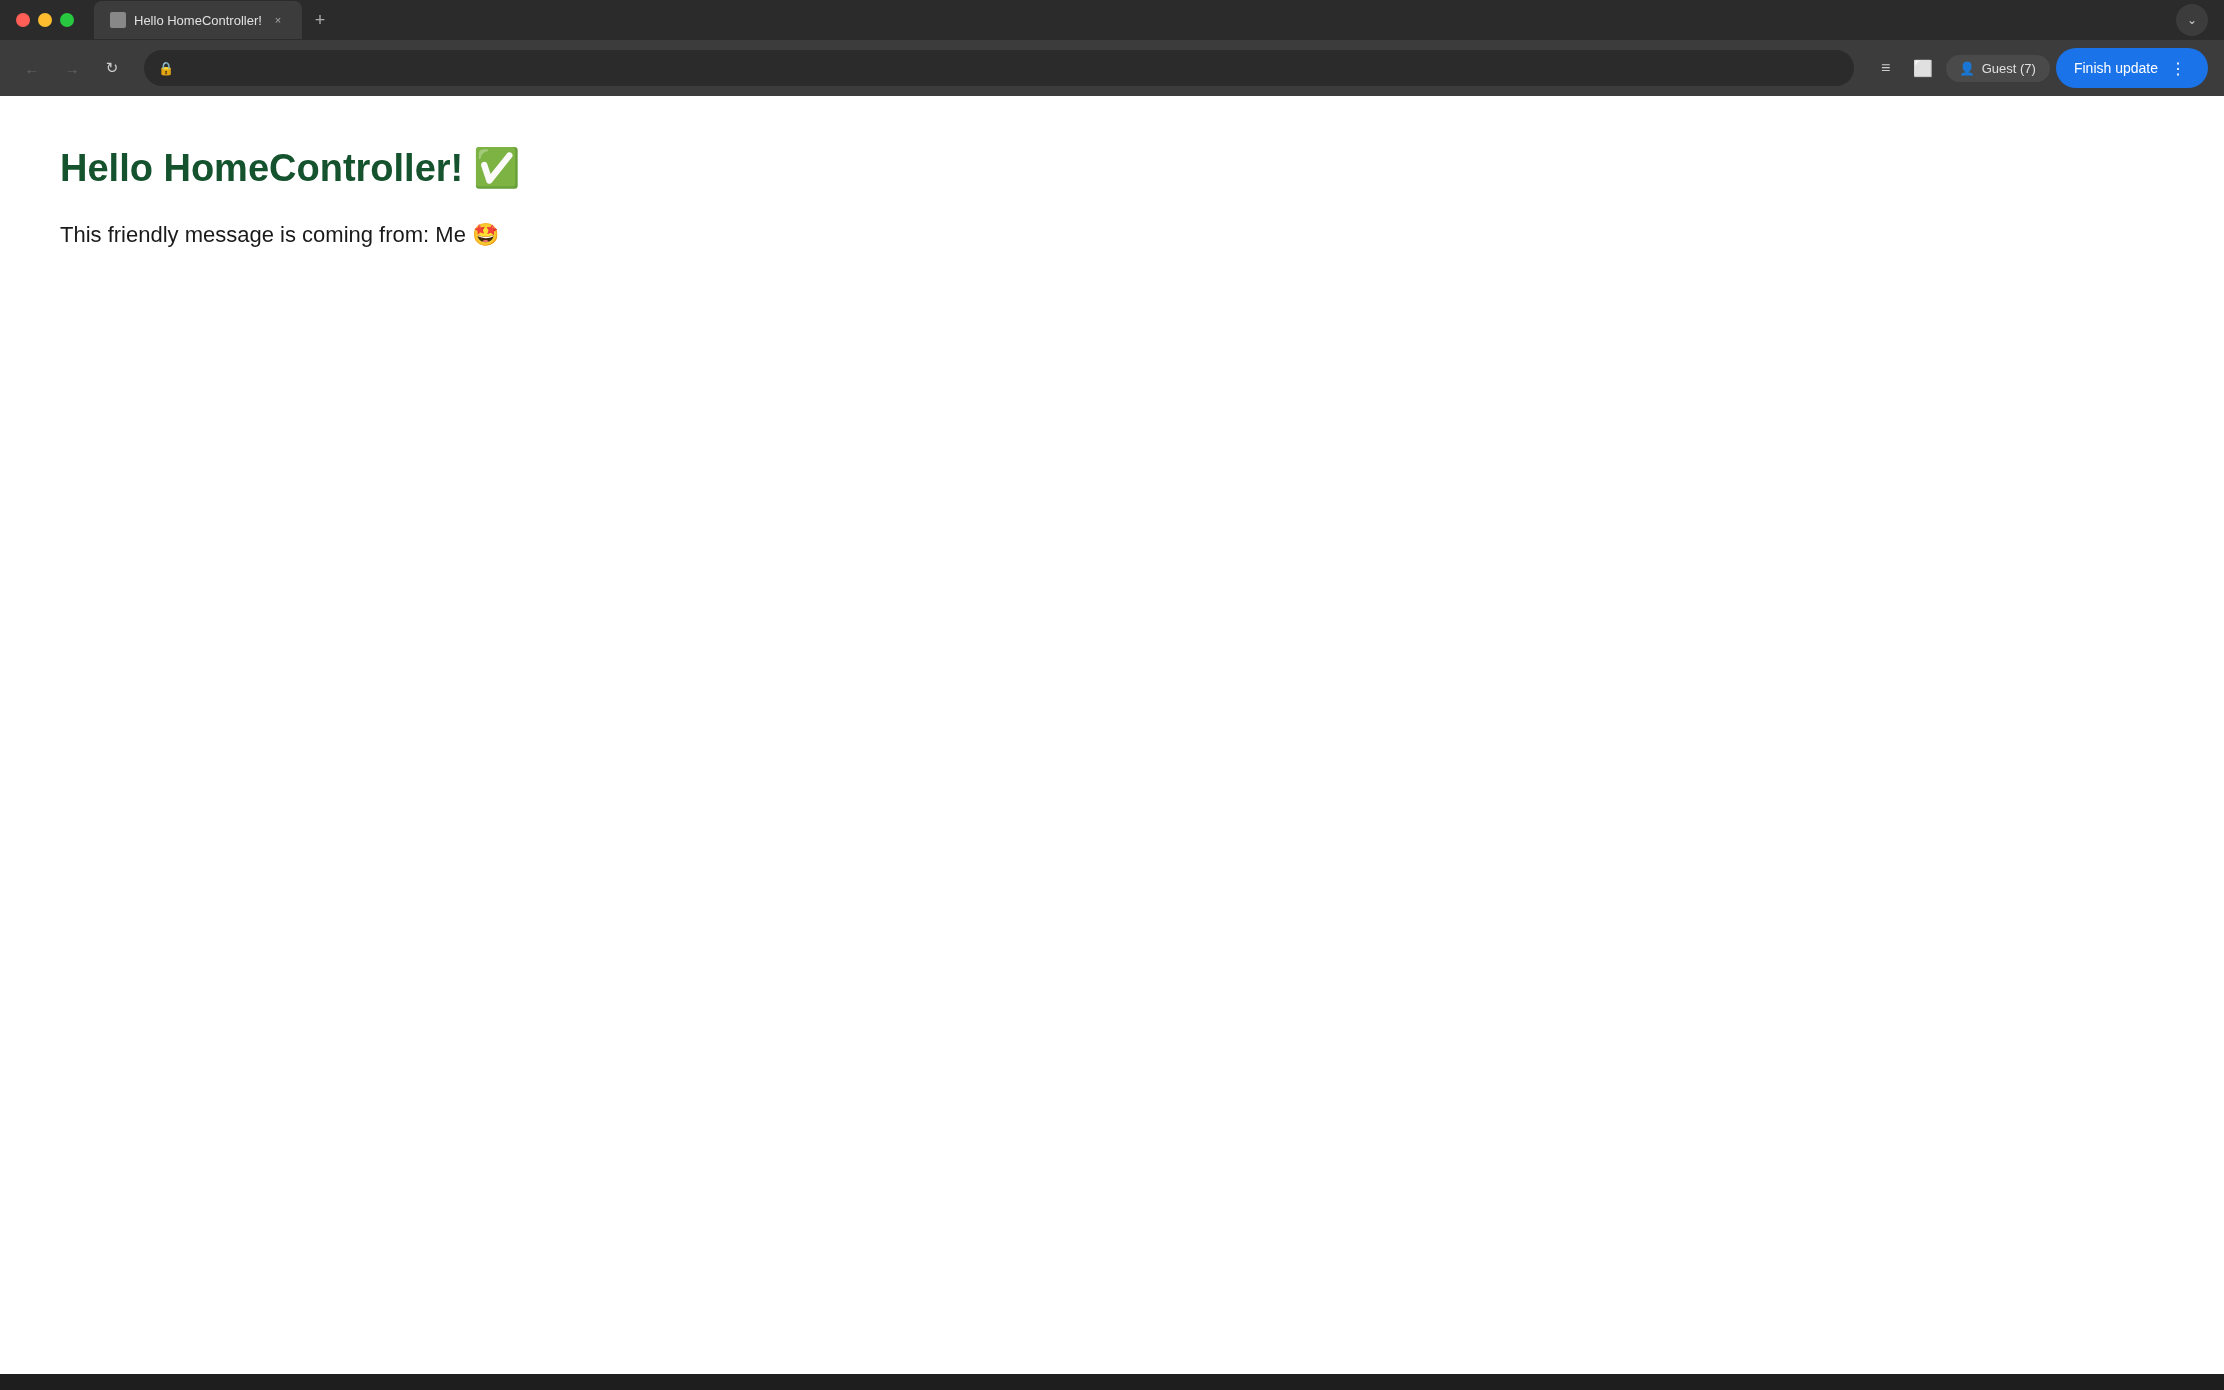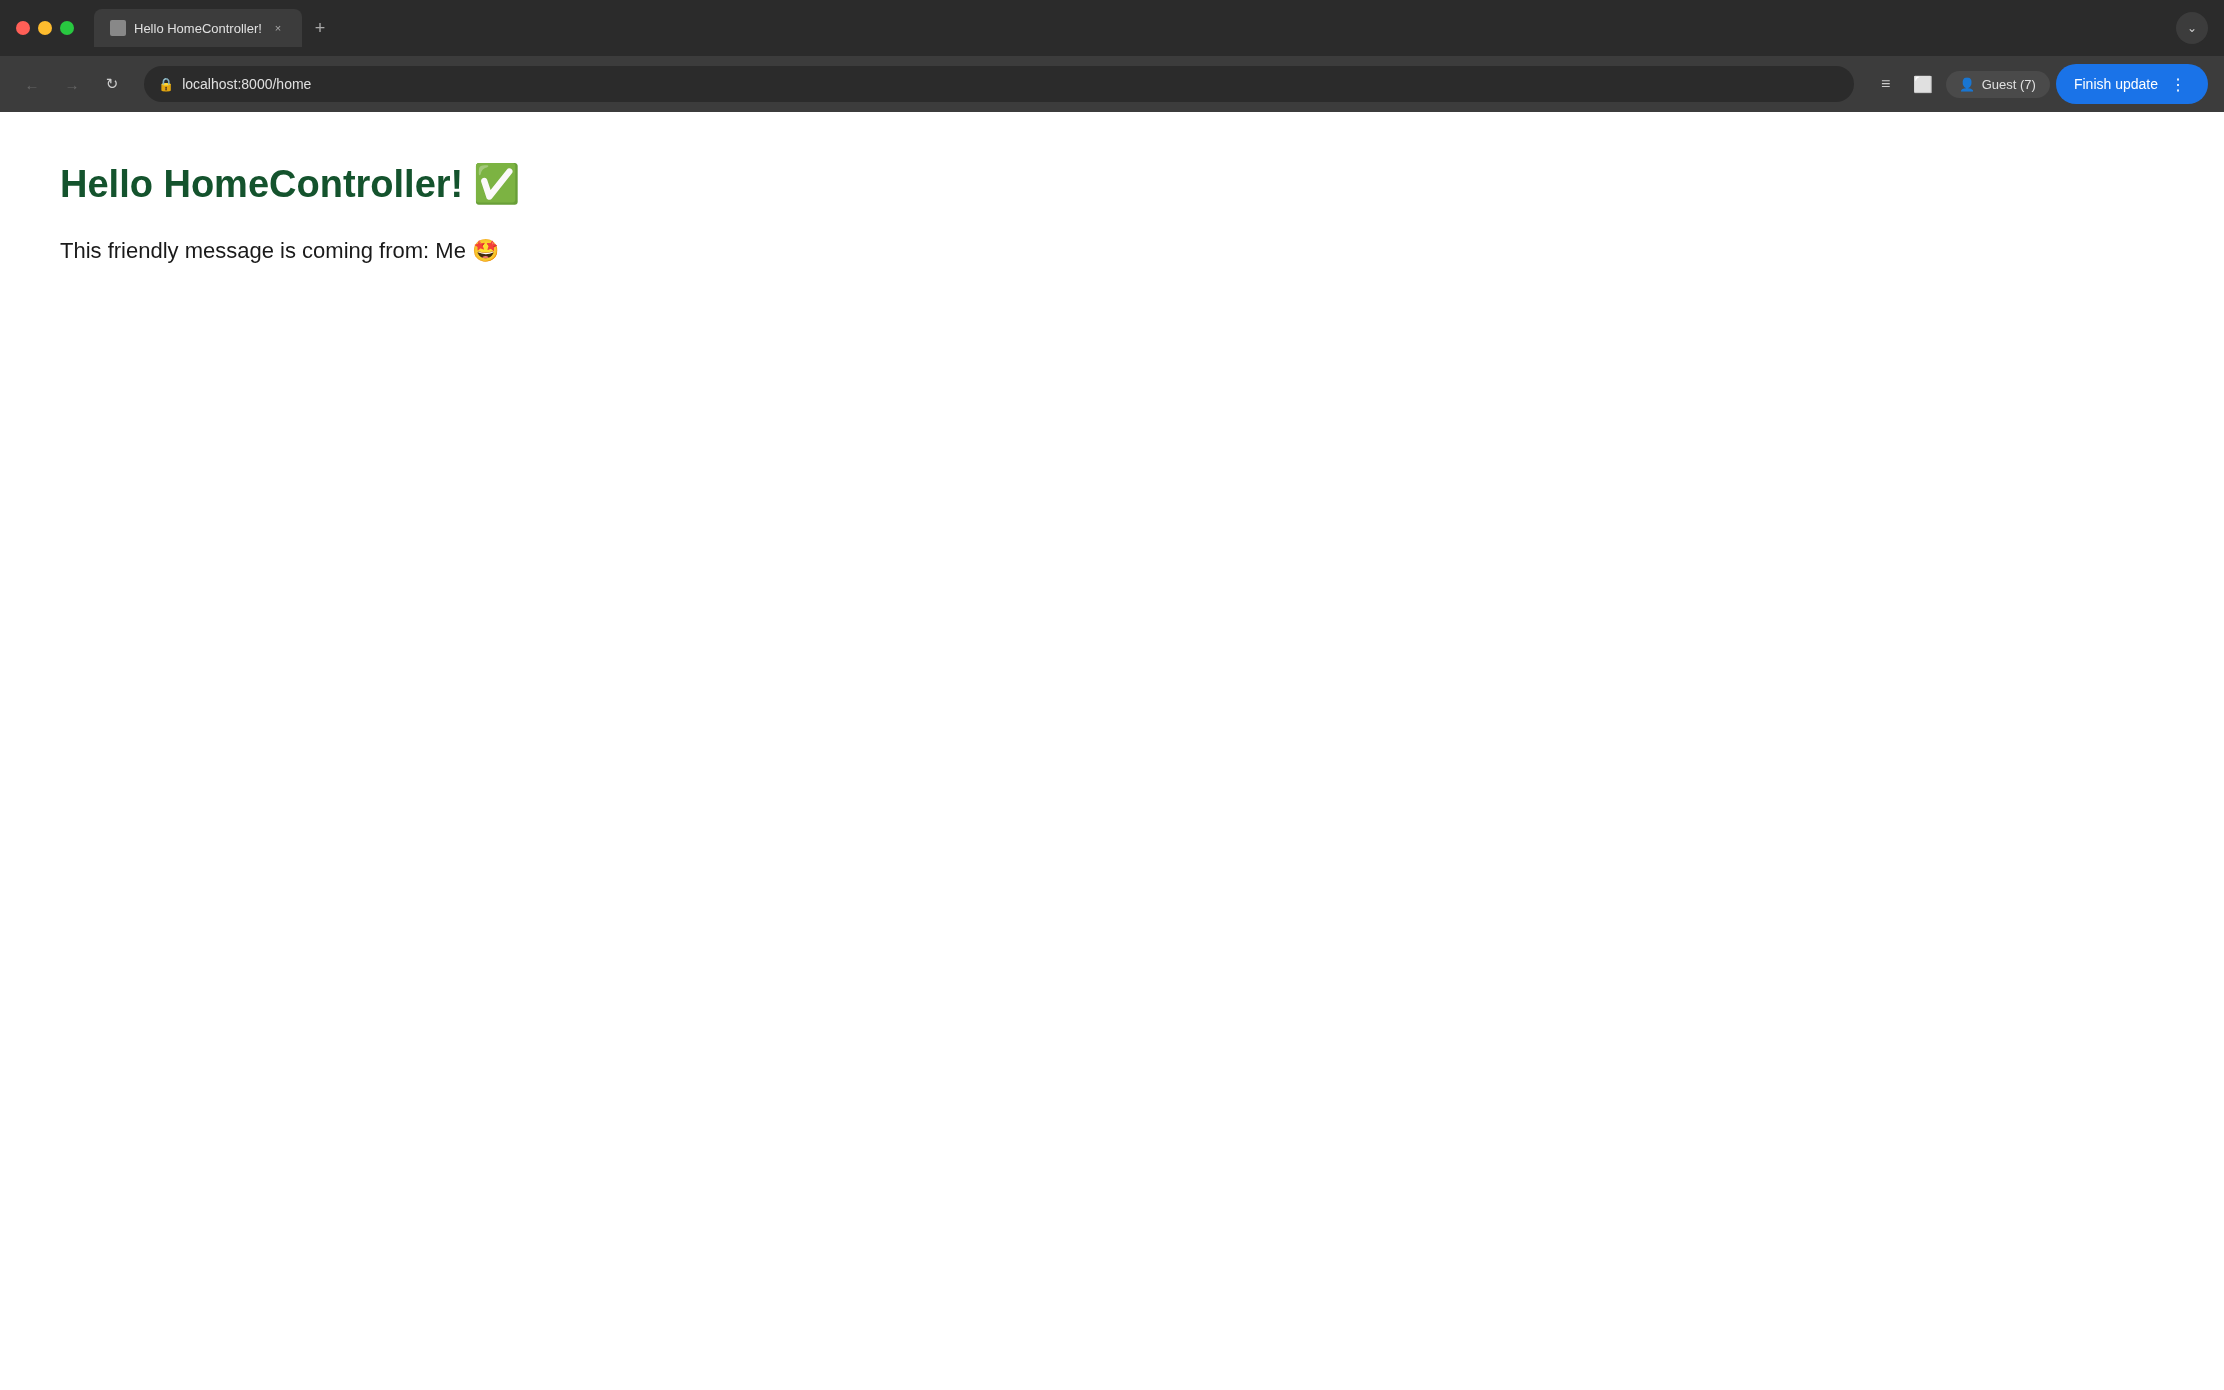--- a/index.html
+++ b/index.html
@@ -8,21 +8,21 @@
       font-family: -apple-system, BlinkMacSystemFont, 'Segoe UI', sans-serif;
       background: #1e1e1e;
       width: 2224px;
       height: 1390px;
       overflow: hidden;
     }
 
     
     .title-bar {
       background: #2b2b2b;
-      height: 56px;
+      height: 40px;
       display: flex;
       align-items: center;
       padding: 0 16px;
       gap: 12px;
     }
 
     .traffic-lights {
       display: flex;
       gap: 8px;
       align-items: center;
@@ -265,21 +265,20 @@
   </div>
 </div>
 
 <div class="nav-bar">
   <div class="nav-btn disabled">←</div>
   <div class="nav-btn disabled">→</div>
   <div class="nav-btn">↻</div>
 
   <div class="address-bar-wrap">
     <span class="address-lock-icon">🔒</span>
-    <input class="address-bar" type="text" value="localhost:8000/home" style="">
   </div>
 
   <div class="nav-right-icons">
     <div class="nav-icon-btn">
       <span>≡</span>
     </div>
     <div class="nav-icon-btn">
       <span>⬜</span>
     </div>
     <div class="guest-btn">

